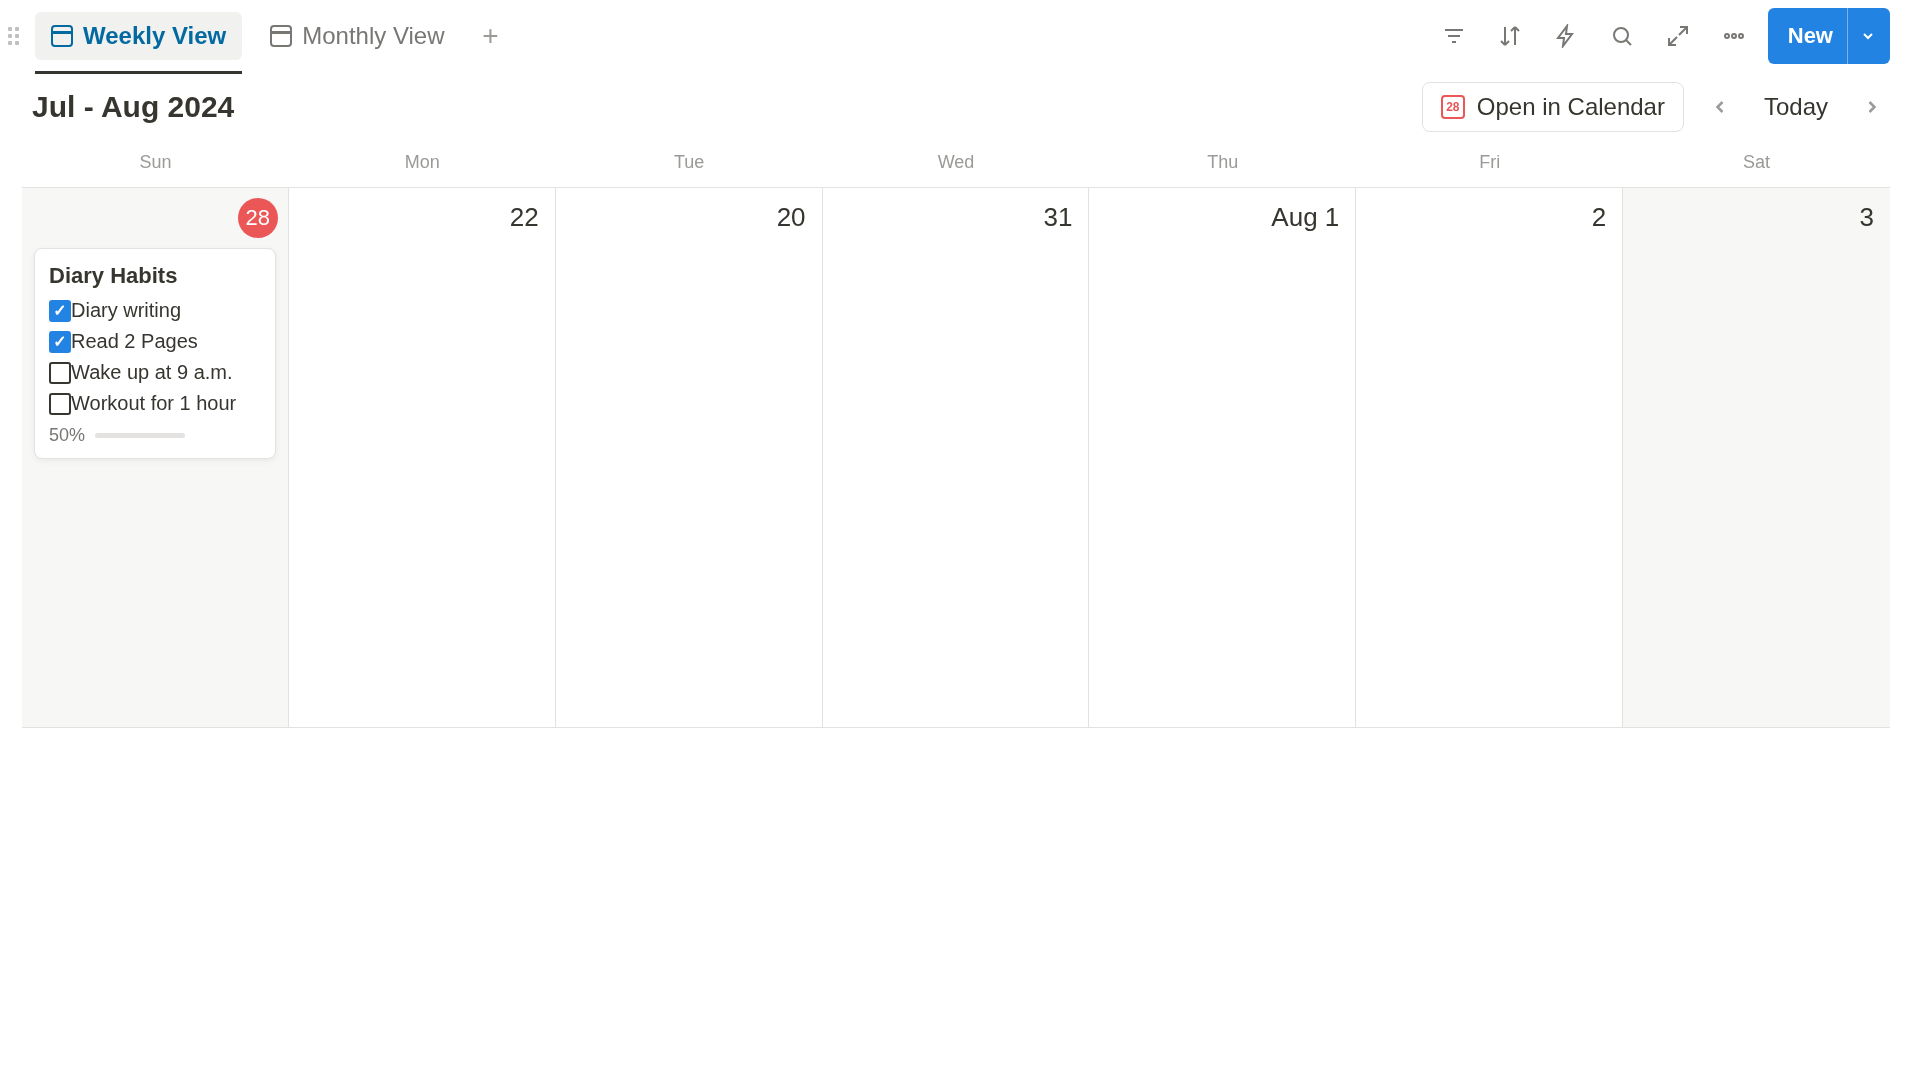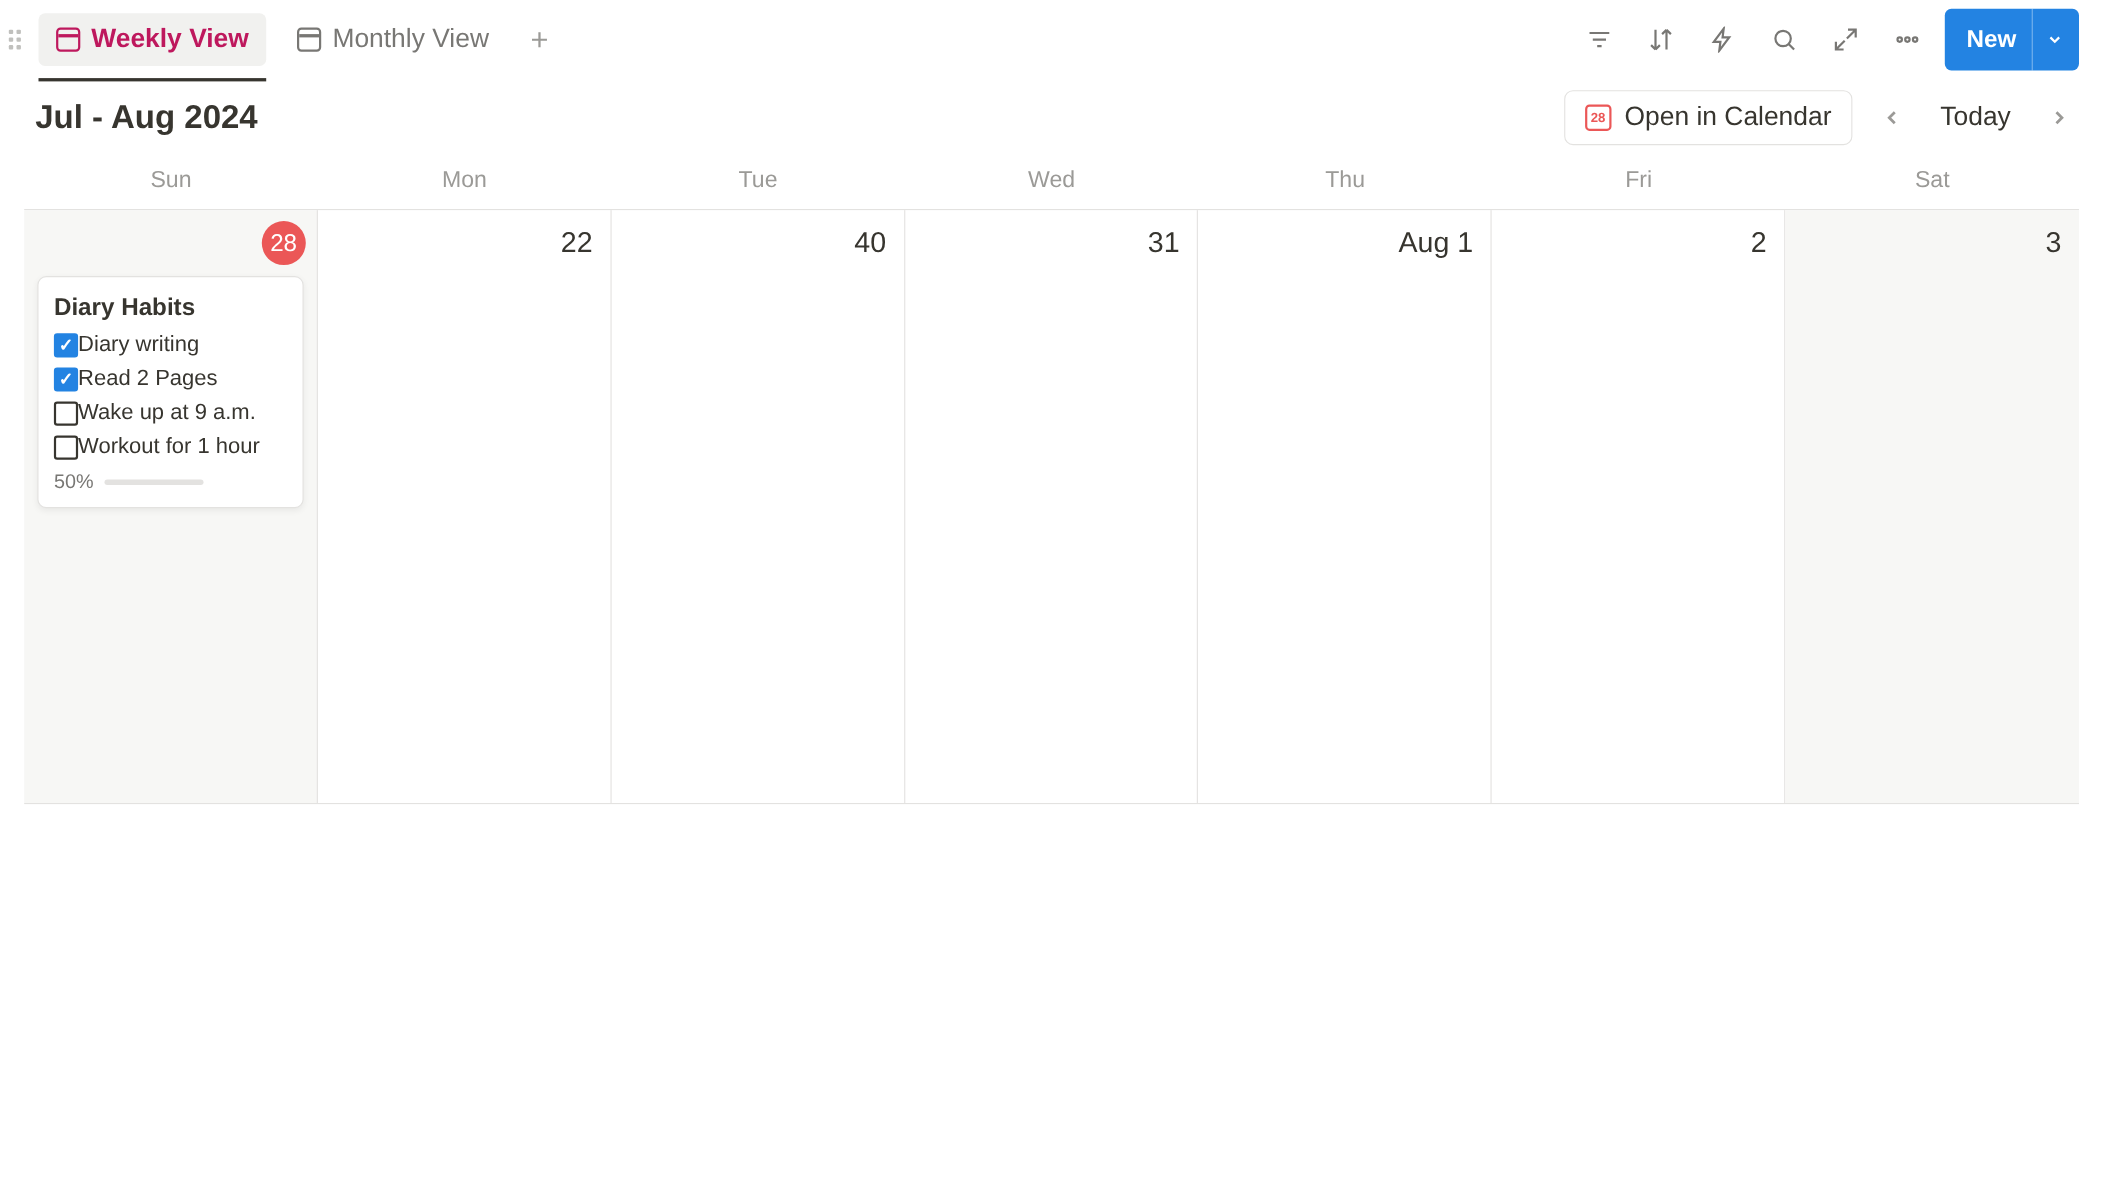--- a/index.html
+++ b/index.html
@@ -37,21 +37,21 @@
       align-items: center;
       gap: 10px;
       padding: 10px 16px;
       border-radius: 6px;
       font-size: 24px;
       color: #787774;
       cursor: pointer;
     }
     .tab.active {
       background: #f1f1ef;
-      color: #be185d;
+      color: #0369a1;
       font-weight: 600;
       position: relative;
     }
     .tab.active::after {
       content: "";
       position: absolute;
       left: 0; right: 0; bottom: -14px;
       height: 3px;
       background: #37352f;
     }
@@ -100,21 +100,21 @@
       font-size: 26px; color: #9b9a97; cursor: pointer; border-radius: 6px;
     }
     .today-btn { font-size: 24px; cursor: pointer; padding: 6px 8px; }
 
     
     .dow-row {
       display: grid; grid-template-columns: repeat(7, 1fr);
       margin-right: 30px; border-bottom: 1px solid #e3e2e0;
     }
     .dow {
-      text-align: center; font-size: 21px; color: #9b9a97; padding: 10px 0 14px;
+      text-align: center; font-size: 18px; color: #9b9a97; padding: 10px 0 14px;
     }
 
     
     .week {
       display: grid; grid-template-columns: repeat(7, 1fr);
       margin-right: 30px; height: 540px;
       border-bottom: 1px solid #e3e2e0;
     }
     .day {
       border-right: 1px solid #e3e2e0;
@@ -277,21 +277,21 @@
           <div class="progress-row">
             <span class="pct">50%</span>
             <span class="bar"><span class="bar-fill" style="width: 50%;"></span></span>
           </div>
         </div>
       </div>
       <div class="day">
         <div class="day-num">22</div>
       </div>
       <div class="day">
-        <div class="day-num">40</div>
+        <div class="day-num">20</div>
       </div>
       <div class="day">
         <div class="day-num">31</div>
       </div>
       <div class="day">
         <div class="day-num">Aug 1</div>
       </div>
       <div class="day">
         <div class="day-num">2</div>
       </div>

